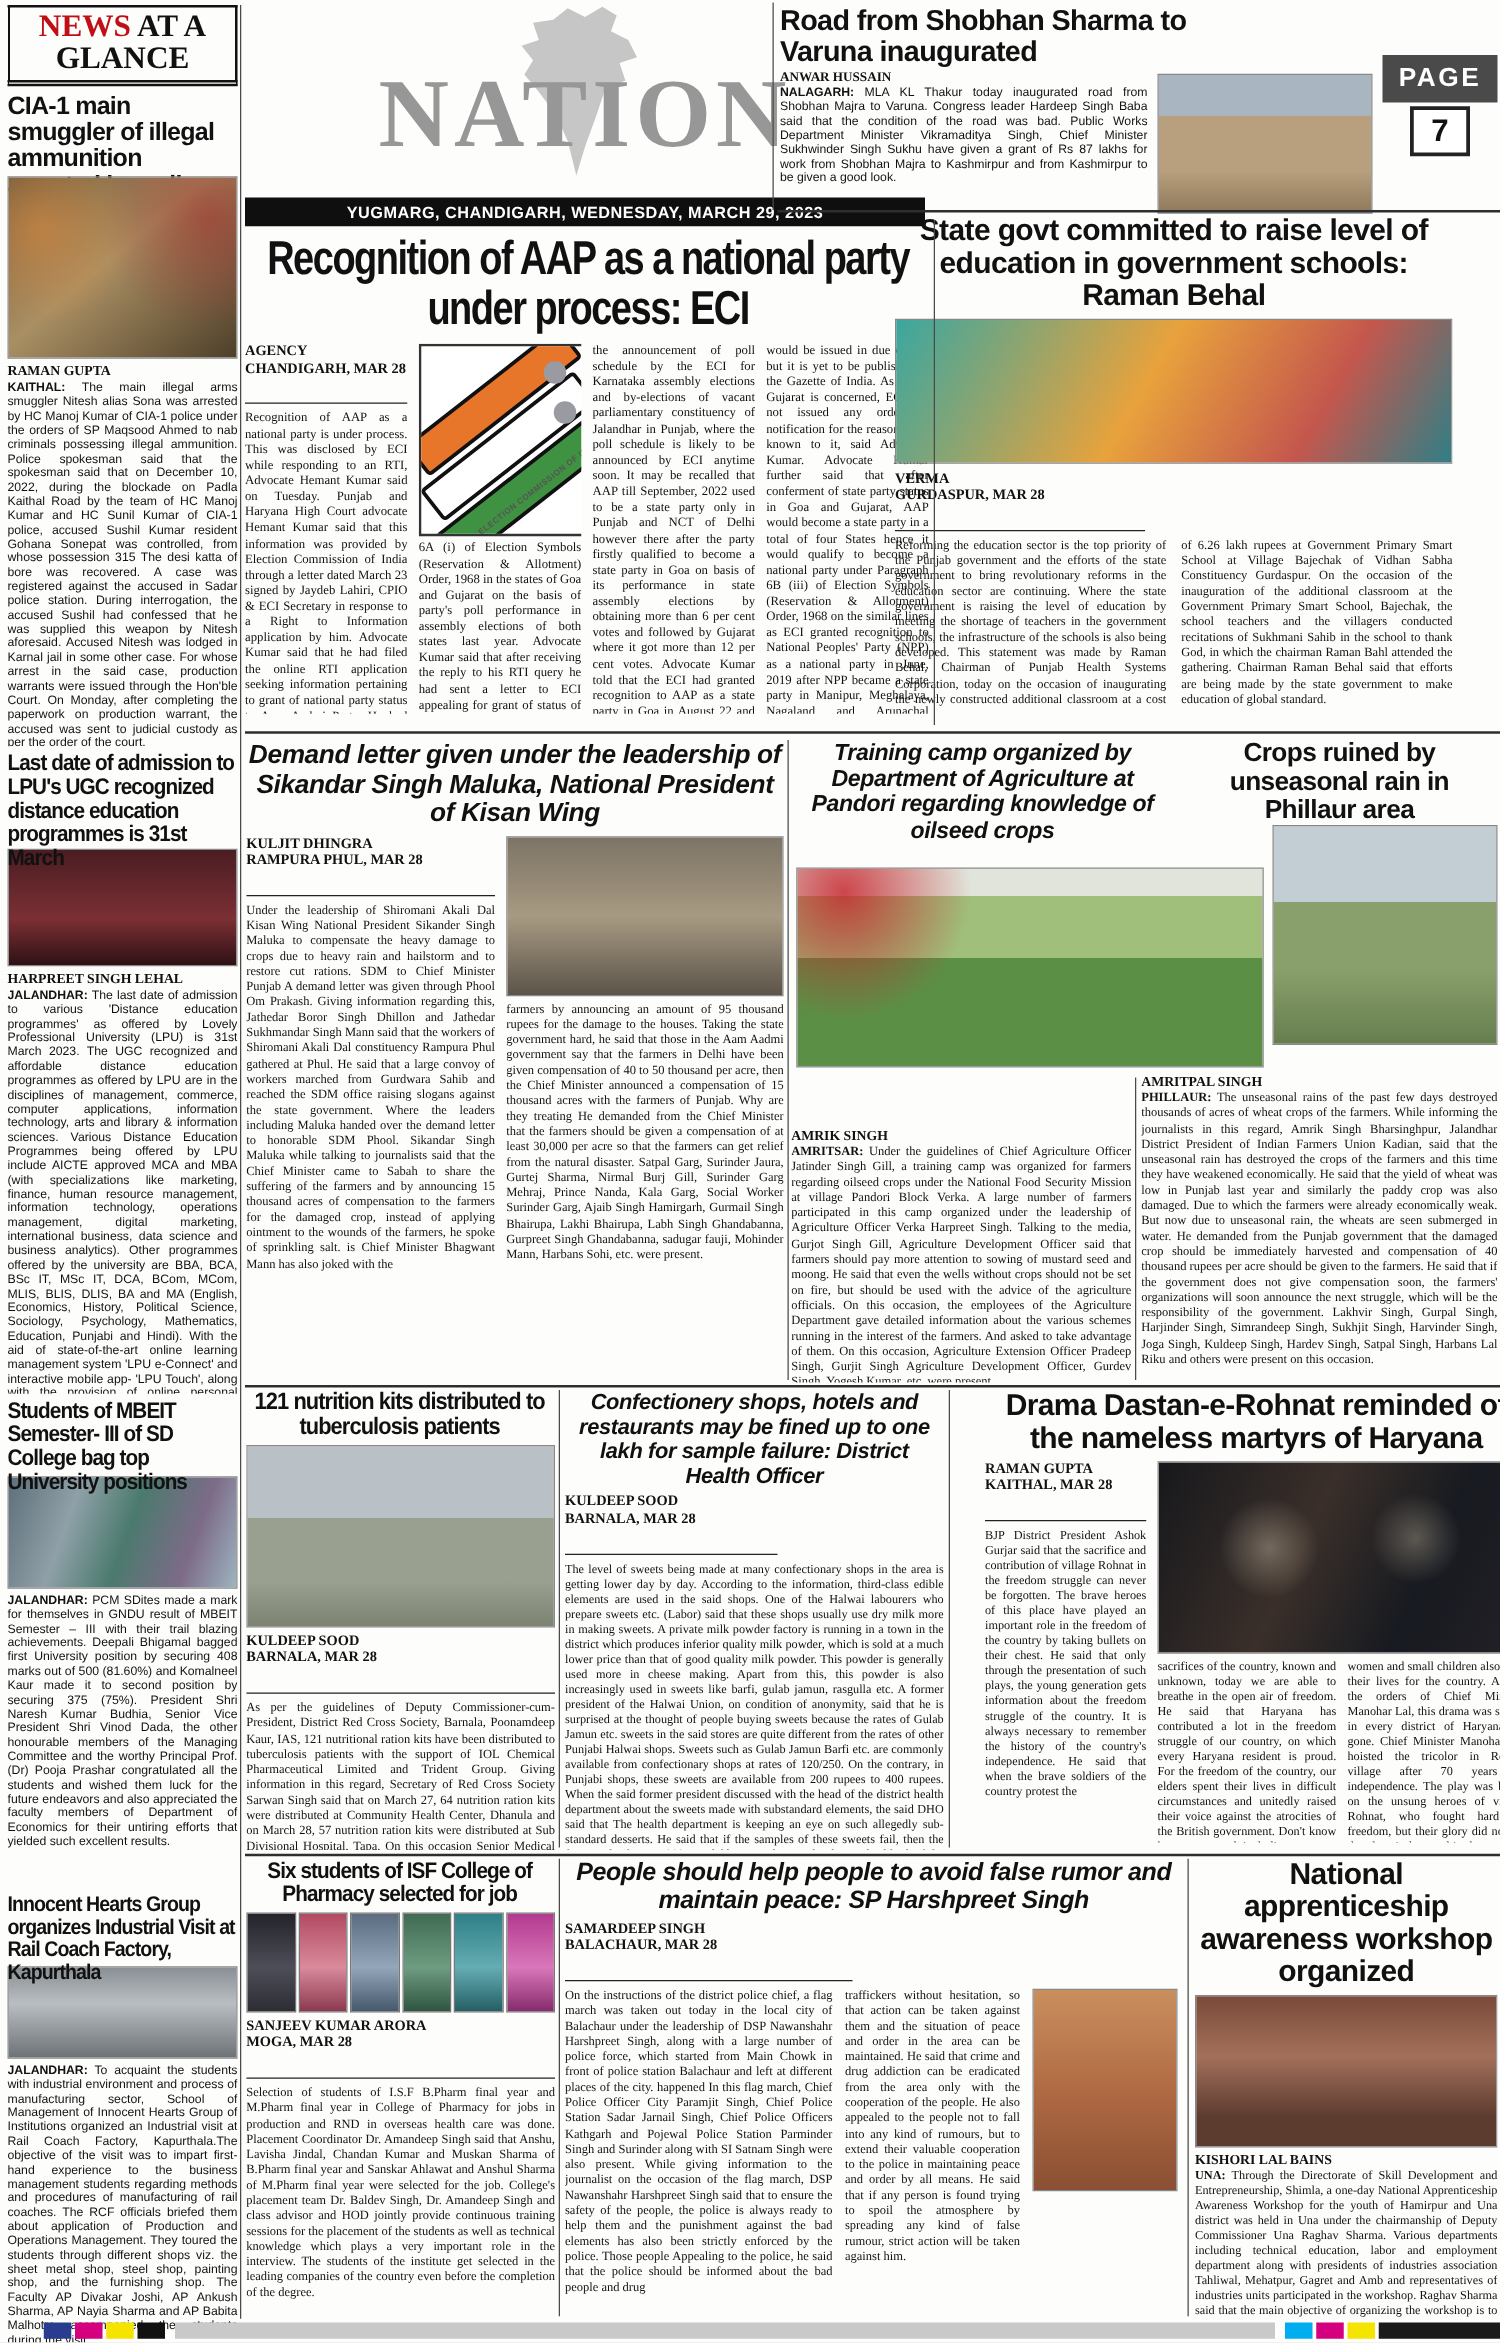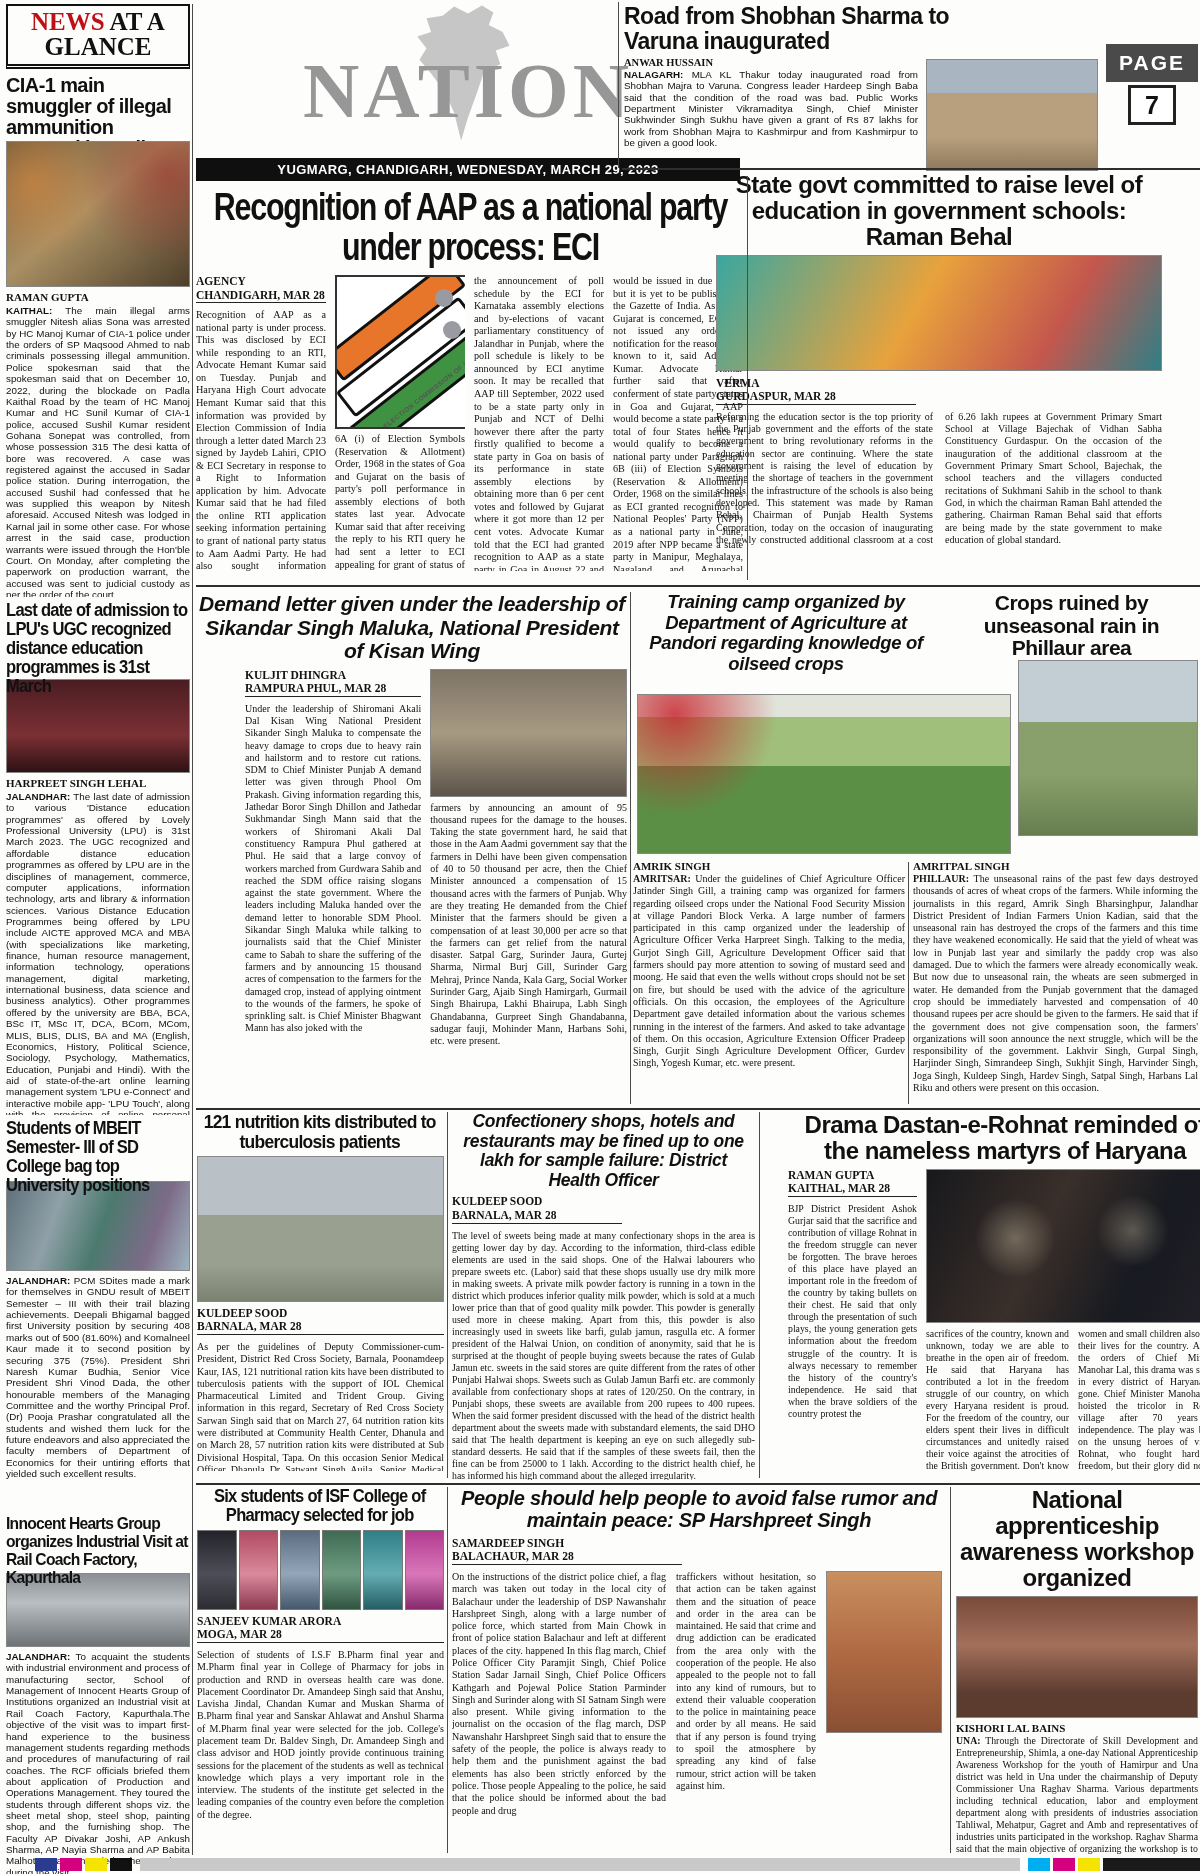--- a/index.html
+++ b/index.html
@@ -12,21 +12,21 @@
   
   .hx{font-family:"Liberation Sans",sans-serif;font-weight:800;font-size:38px;line-height:1.04;
       letter-spacing:-1.5px;text-align:center;transform:scaleX(.80);transform-origin:50% 0;
       width:125%;margin-left:-12.5%;}
   .hc{font-family:"Liberation Sans",sans-serif;font-weight:800;letter-spacing:-.5px;line-height:1.08;}
   .hi{font-family:"Liberation Sans",sans-serif;font-weight:800;font-style:italic;letter-spacing:-.3px;line-height:1.12;text-align:center;}
   .imp{font-family:"Liberation Sans",sans-serif;font-weight:800;letter-spacing:-.8px;line-height:1.05;
        transform:scaleX(.92);transform-origin:0 0;width:108%;}
   
   .byline{font-family:"Liberation Serif",serif;font-weight:bold;font-size:11.5px;line-height:1.18;}
-  .ruled{border-bottom:1.5px solid #222;padding-bottom:0;margin-bottom:6px;}
+  .ruled{border-bottom:1.5px solid #222;padding-bottom:20px;margin-bottom:6px;}
   .body{font-size:10.2px;line-height:1.23;text-align:justify;overflow:hidden;}
   .body .loc{font-weight:bold;}
   .bsans{font-family:"Liberation Sans",sans-serif;font-size:9.8px;line-height:1.16;}
   
   .ph{overflow:hidden;border:1px solid #888;box-sizing:border-box;}
   .ph-officer{background:radial-gradient(circle at 14% 28%,rgba(230,140,60,.55),transparent 42%),
               radial-gradient(circle at 88% 22%,rgba(160,40,40,.55),transparent 45%),
               linear-gradient(140deg,#6b5a3e,#a98f63 45%,#4e3f2a);}
   .ph-podium{background:linear-gradient(#4a1d22,#7b3034 60%,#2e1114);}
   .ph-women{background:linear-gradient(110deg,#5d6f79,#8fa0a8 28%,#4b7a6e 52%,#7d6b88 78%,#9db4c0);}
@@ -193,21 +193,21 @@
       <div>GURDASPUR, MAR 28</div>
     </div>
     <div class="body" style="height:186px;column-count:2;column-gap:12px;font-size:10px;">
       <span>Reforming the education sector is the top priority of the Punjab government and the efforts of the state government to bring revolutionary reforms in the education sector are continuing. Where the state government is raising the level of education by meeting the shortage of teachers in the government schools, the infrastructure of the schools is also being developed. This statement was made by Raman Behal, Chairman of Punjab Health Systems Corporation, today on the occasion of inaugurating the newly constructed additional classroom at a cost of 6.26 lakh rupees at Government Primary Smart School at Village Bajechak of Vidhan Sabha Constituency Gurdaspur. On the occasion of the inauguration of the additional classroom at the Government Primary Smart School, Bajechak, the school teachers and the villagers conducted recitations of Sukhmani Sahib in the school to thank God, in which the chairman Raman Bahl attended the gathering. Chairman Raman Behal said that efforts are being made by the state government to make education of global standard.</span>
     </div>
   </div>
 
   <div class="abs" style="left:197px;top:592px;width:430px;height:512px;overflow:hidden;">
     <div class="hi" style="font-size:21px;">Demand letter given under the leadership of Sikandar Singh Maluka, National President of Kisan Wing</div>
     <div style="display:flex;gap:9px;margin-top:6px;">
-      <div style="width:199px;margin-left:48px;">
+      <div style="width:199px;">
         <div class="byline ruled">
           <div>KULJIT DHINGRA</div>
           <div>RAMPURA PHUL, MAR 28</div>
         </div>
         <div class="body" style="height:400px;font-size:10px;">
           <span>Under the leadership of Shiromani Akali Dal Kisan Wing National President Sikander Singh Maluka to compensate the heavy damage to crops due to heavy rain and hailstorm and to restore cut rations. SDM to Chief Minister Punjab A demand letter was given through Phool Om Prakash. Giving information regarding this, Jathedar Boror Singh Dhillon and Jathedar Sukhmandar Singh Mann said that the workers of Shiromani Akali Dal constituency Rampura Phul gathered at Phul. He said that a large convoy of workers marched from Gurdwara Sahib and reached the SDM office raising slogans against the state government.  Where the leaders including Maluka handed over the demand letter to honorable SDM Phool. Sikandar Singh Maluka while talking to journalists said that the Chief Minister came to Sabah to share the suffering of the farmers and by announcing 15 thousand acres of compensation to the farmers for the damaged crop, instead of applying ointment to the wounds of the farmers, he spoke of sprinkling salt.  is Chief Minister Bhagwant Mann has also joked with the</span>
         </div>
       </div>
       <div style="width:222px;">
         <div class="ph ph-officegroup" style="height:128px;margin-bottom:5px;"></div>
@@ -216,21 +216,21 @@
         </div>
       </div>
     </div>
   </div>
 
   <div class="abs" style="left:633px;top:592px;width:306px;height:92px;">
     <div class="hi" style="font-size:18.5px;">Training camp organized by Department of Agriculture at Pandori regarding knowledge of oilseed crops</div>
   </div>
   <div class="abs ph ph-field" style="left:637px;top:694px;width:374px;height:160px;"></div>
   <div class="abs" style="left:633px;top:860px;width:272px;height:246px;overflow:hidden;">
-    <div class="byline sans" style="font-size:11px;">AMRIK SINGH</div>
+    <div class="byline sans" style="font-size:11px;margin-top:43px;">AMRIK SINGH</div>
     <div class="body" style="height:230px;font-size:10px;">
       <span class="loc">AMRITSAR:</span>
       <span>Under the guidelines of Chief Agriculture Officer Jatinder Singh Gill, a training camp was organized for farmers regarding oilseed crops under the National Food Security Mission at village Pandori Block Verka. A large number of farmers participated in this camp organized under the leadership of Agriculture Officer Verka Harpreet Singh. Talking to the media, Gurjot Singh Gill, Agriculture Development Officer said that farmers should pay more attention to sowing of mustard seed and moong.  He said that even the wells without crops should not be set on fire, but should be used with the advice of the agriculture officials.  On this occasion, the employees of the Agriculture Department gave detailed information about the various schemes running in the interest of the farmers.  And asked to take advantage of them. On this occasion, Agriculture Extension Officer Pradeep Singh, Gurjit Singh Agriculture Development Officer, Gurdev Singh, Yogesh Kumar, etc. were present.</span>
     </div>
   </div>
 
   <div class="abs" style="left:945px;top:592px;width:253px;height:60px;">
     <div class="hc" style="font-size:21px;text-align:center;">Crops ruined by unseasonal rain in Phillaur area</div>
   </div>
   <div class="abs ph ph-crops" style="left:1018px;top:660px;width:180px;height:176px;"></div>

